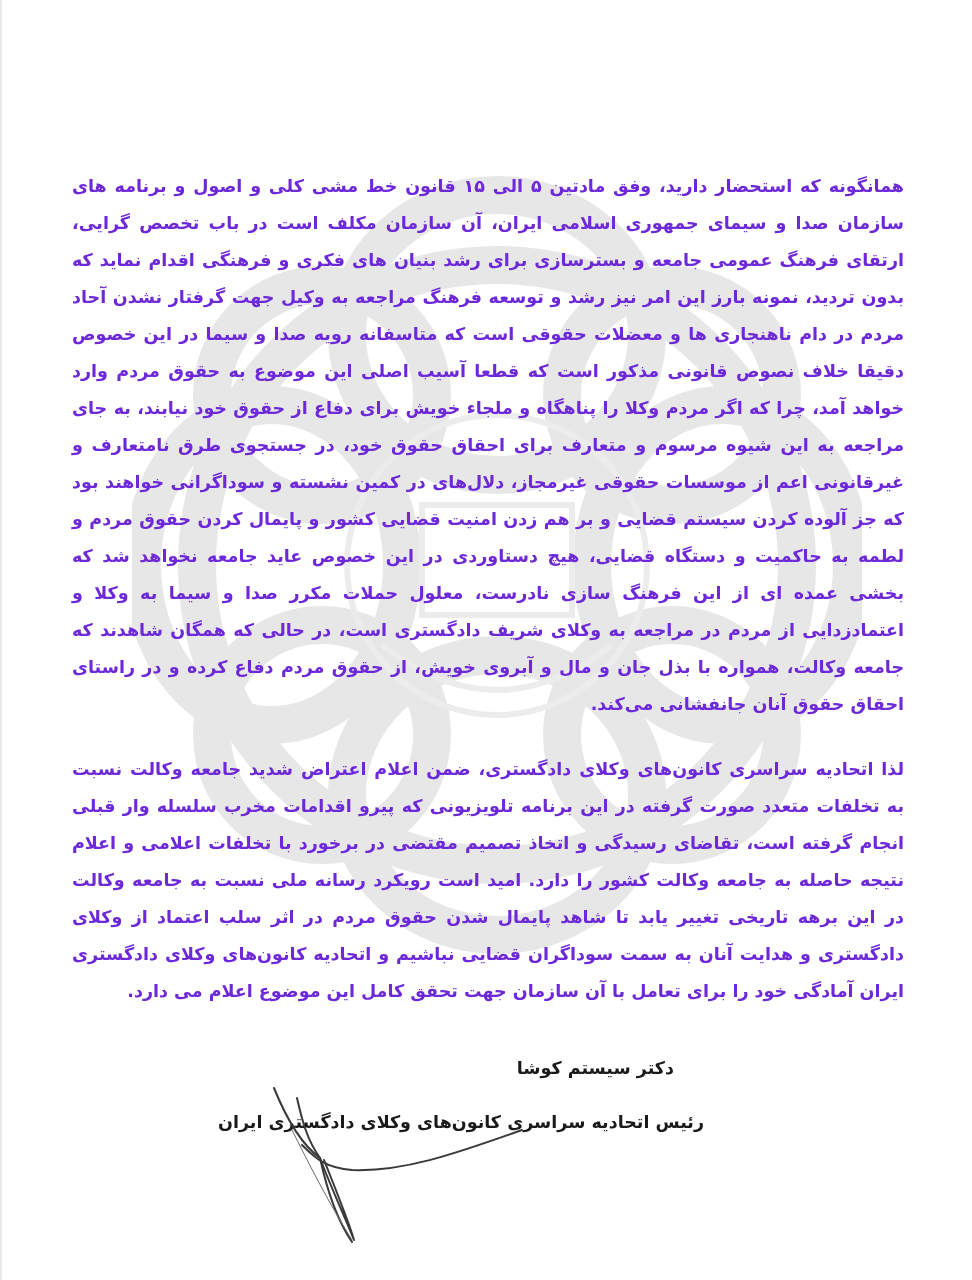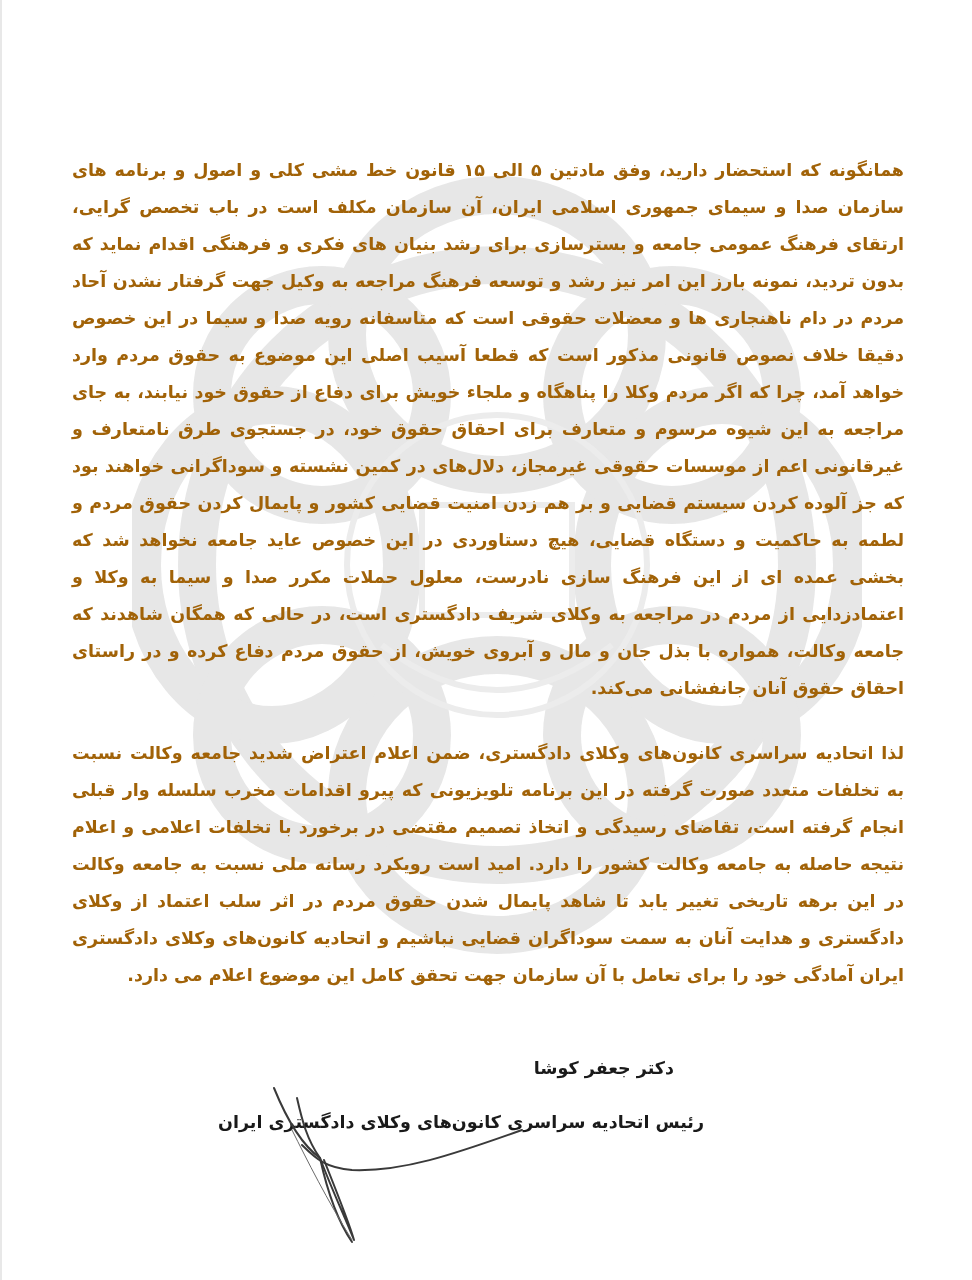--- a/index.html
+++ b/index.html
@@ -6,24 +6,24 @@
   body { width: 972px; height: 1280px; position: relative; overflow: hidden; }
   .page {
     position: absolute; left: 0; top: 0; width: 972px; height: 1280px;
     background: #ffffff; border-left: 2px solid #e8e8e8;
   }
   .watermark {
     position: absolute; left: 130px; top: 175px; width: 730px; height: 780px;
     pointer-events: none;
   }
   .text-block {
-    position: absolute; left: 70px; top: 152px; width: 832px;
+    position: absolute; left: 70px; top: 168px; width: 832px;
     direction: rtl; text-align: justify;
     font-family: "DejaVu Sans", sans-serif; font-size: 17.5px;
-    line-height: 37px; color: #a16207; font-weight: bold;
+    line-height: 37px; color: #6d28d9; font-weight: bold;
   }
   .para { margin: 0; text-align-last: right; }
   .para + .para { margin-top: 28px; }
   .signature {
     position: absolute; right: 270px; top: 1058px; direction: rtl; text-align: right;
     font-family: "DejaVu Sans", sans-serif; color: #1a1a1a;
   }
   .sig-name { font-size: 17.5px; font-weight: bold; position: absolute; right: 0px; top: 0; white-space: nowrap; margin-right: 30px;}
   .sig-title { font-size: 17.5px; font-weight: bold; position: absolute; right: 0; top: 54px; white-space: nowrap; }
   .sig-wrap { position: absolute; left: 150px; top: 1050px; width: 450px; height: 230px; }
@@ -52,21 +52,21 @@
       <path d="M290 330 L440 330 L440 440 L290 440 Z"></path>
     </g>
   </svg>
 
   <div class="text-block">
     <p class="para">همانگونه که استحضار دارید، وفق مادتین ۵ الی ۱۵ قانون خط مشی کلی و اصول و برنامه های سازمان صدا و سیمای جمهوری اسلامی ایران، آن سازمان مکلف است در باب تخصص گرایی، ارتقای فرهنگ عمومی جامعه و بسترسازی برای رشد بنیان های فکری و فرهنگی اقدام نماید که بدون تردید، نمونه بارز این امر نیز رشد و توسعه فرهنگ مراجعه به وکیل جهت گرفتار نشدن آحاد مردم در دام ناهنجاری ها و معضلات حقوقی است که متاسفانه رویه صدا و سیما در این خصوص دقیقا خلاف نصوص قانونی مذکور است که قطعا آسیب اصلی این موضوع به حقوق مردم وارد خواهد آمد، چرا که اگر مردم وکلا را پناهگاه و ملجاء خویش برای دفاع از حقوق خود نیابند، به جای مراجعه به این شیوه مرسوم و متعارف برای احقاق حقوق خود، در جستجوی طرق نامتعارف و غیرقانونی اعم از موسسات حقوقی غیرمجاز، دلال‌های در کمین نشسته و سوداگرانی خواهند بود که جز آلوده کردن سیستم قضایی و بر هم زدن امنیت قضایی کشور و پایمال کردن حقوق مردم و لطمه به حاکمیت و دستگاه قضایی، هیچ دستاوردی در این خصوص عاید جامعه نخواهد شد که بخشی عمده ای از این فرهنگ سازی نادرست، معلول حملات مکرر صدا و سیما به وکلا و اعتمادزدایی از مردم در مراجعه به وکلای شریف دادگستری است، در حالی که همگان شاهدند که جامعه وکالت، همواره با بذل جان و مال و آبروی خویش، از حقوق مردم دفاع کرده و در راستای احقاق حقوق آنان جانفشانی می‌کند.</p>
     <p class="para">لذا اتحادیه سراسری کانون‌های وکلای دادگستری، ضمن اعلام اعتراض شدید جامعه وکالت نسبت به تخلفات متعدد صورت گرفته در این برنامه تلویزیونی که پیرو اقدامات مخرب سلسله وار قبلی انجام گرفته است، تقاضای رسیدگی و اتخاذ تصمیم مقتضی در برخورد با تخلفات اعلامی و اعلام نتیجه حاصله به جامعه وکالت کشور را دارد. امید است رویکرد رسانه ملی نسبت به جامعه وکالت در این برهه تاریخی تغییر یابد تا شاهد پایمال شدن حقوق مردم در اثر سلب اعتماد از وکلای دادگستری و هدایت آنان به سمت سوداگران قضایی نباشیم و اتحادیه کانون‌های وکلای دادگستری ایران آمادگی خود را برای تعامل با آن سازمان جهت تحقق کامل این موضوع اعلام می دارد.</p>
   </div>
 
   <div class="signature">
-    <div class="sig-name">دکتر جعفر کوشا</div>
+    <div class="sig-name">دکتر سیستم کوشا</div>
     <div class="sig-title">رئیس اتحادیه سراسری کانون‌های وکلای دادگستری ایران</div>
   </div>
 
   <div class="sig-wrap">
     <svg class="handwriting" viewBox="0 0 450 230">
       <g fill="none" stroke="#3a3a3a" stroke-linecap="round" stroke-linejoin="round">
         <path d="M122 38 C135 70 150 95 168 108 C175 140 185 170 200 192" stroke-width="2"></path>
         <path d="M145 48 C150 70 155 90 168 108 C180 140 192 165 202 190 C198 175 188 150 172 110" stroke-width="2"></path>
         <path d="M150 95 C165 110 175 118 200 120 C250 122 300 105 370 80" stroke-width="2"></path>
         <path d="M140 80 C155 110 175 150 200 190" stroke-width="1" stroke="#6a6a6a"></path>

